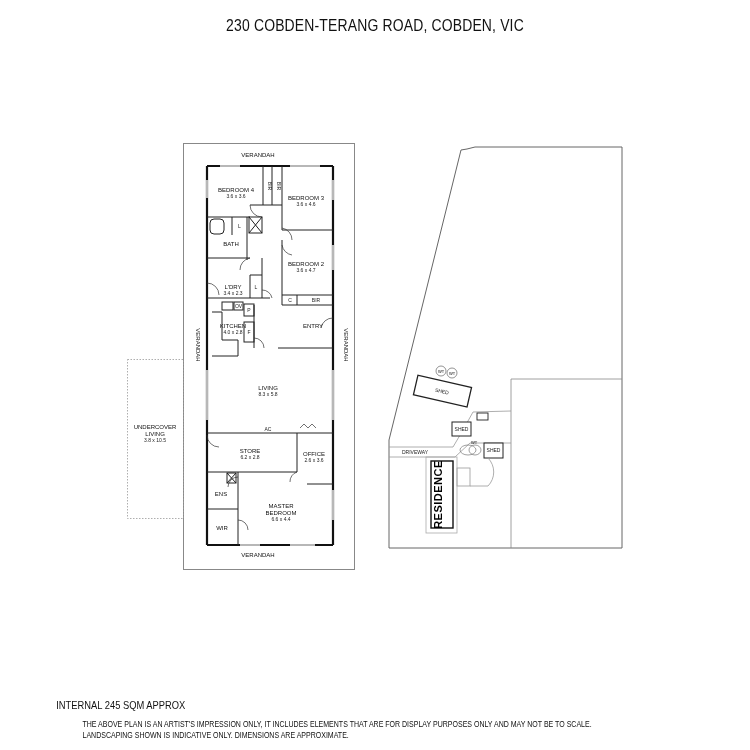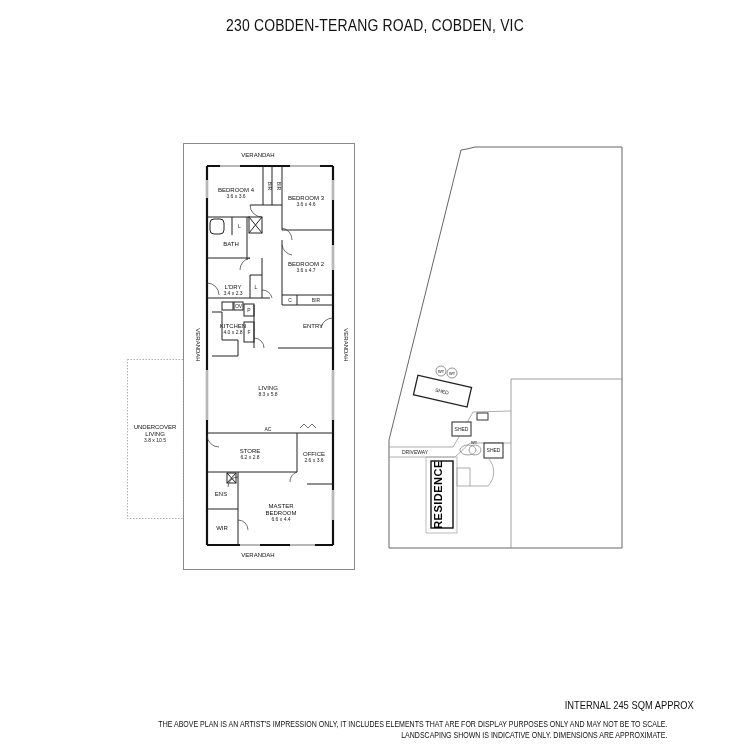--- a/index.html
+++ b/index.html
@@ -1,18 +1,18 @@
 <!DOCTYPE html>
 <html><head>
 <meta charset="utf-8">
 <style>
   html, body { margin:0; padding:0; background:#fff; }
   body { width:750px; height:750px; position:relative; overflow:hidden; font-family:"Liberation Sans", sans-serif; color:#111; }
   .title { position:absolute; top:16px; left:0; width:750px; text-align:center; font-size:17px; font-weight:normal; letter-spacing:0.2px; transform:scaleX(0.82); transform-origin:center; }
-  .footer-area { position:absolute; top:699px; left:0; width:750px; text-align:right; }
+  .footer-area { position:absolute; top:699px; left:0; width:750px; text-align:left; }
   .footer-area .line1 { font-size:11px; transform:scaleX(0.85); }
   .footer-area .line2 { font-size:9px; margin-top:8px; transform:scaleX(0.78); line-height:11px; }
   svg { position:absolute; left:0; top:0; }
   .lbl { font-family:"Liberation Sans", sans-serif; font-size:6px; fill:#111; }
   .dim { font-family:"Liberation Sans", sans-serif; font-size:5px; fill:#222; }
 </style>
 </head>
 <body>
 
 <div class="title">230 COBDEN-TERANG ROAD, COBDEN, VIC</div>

